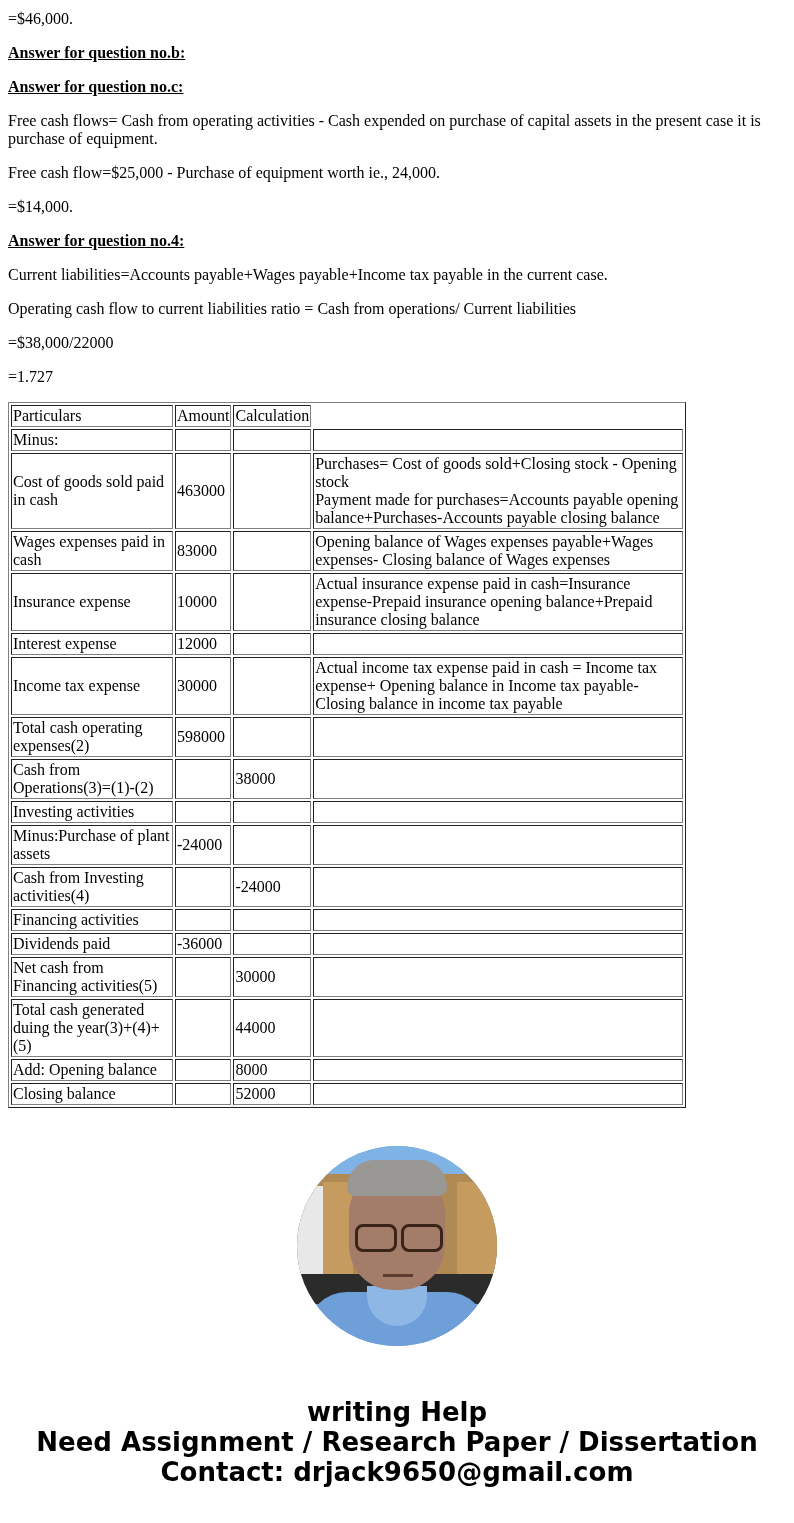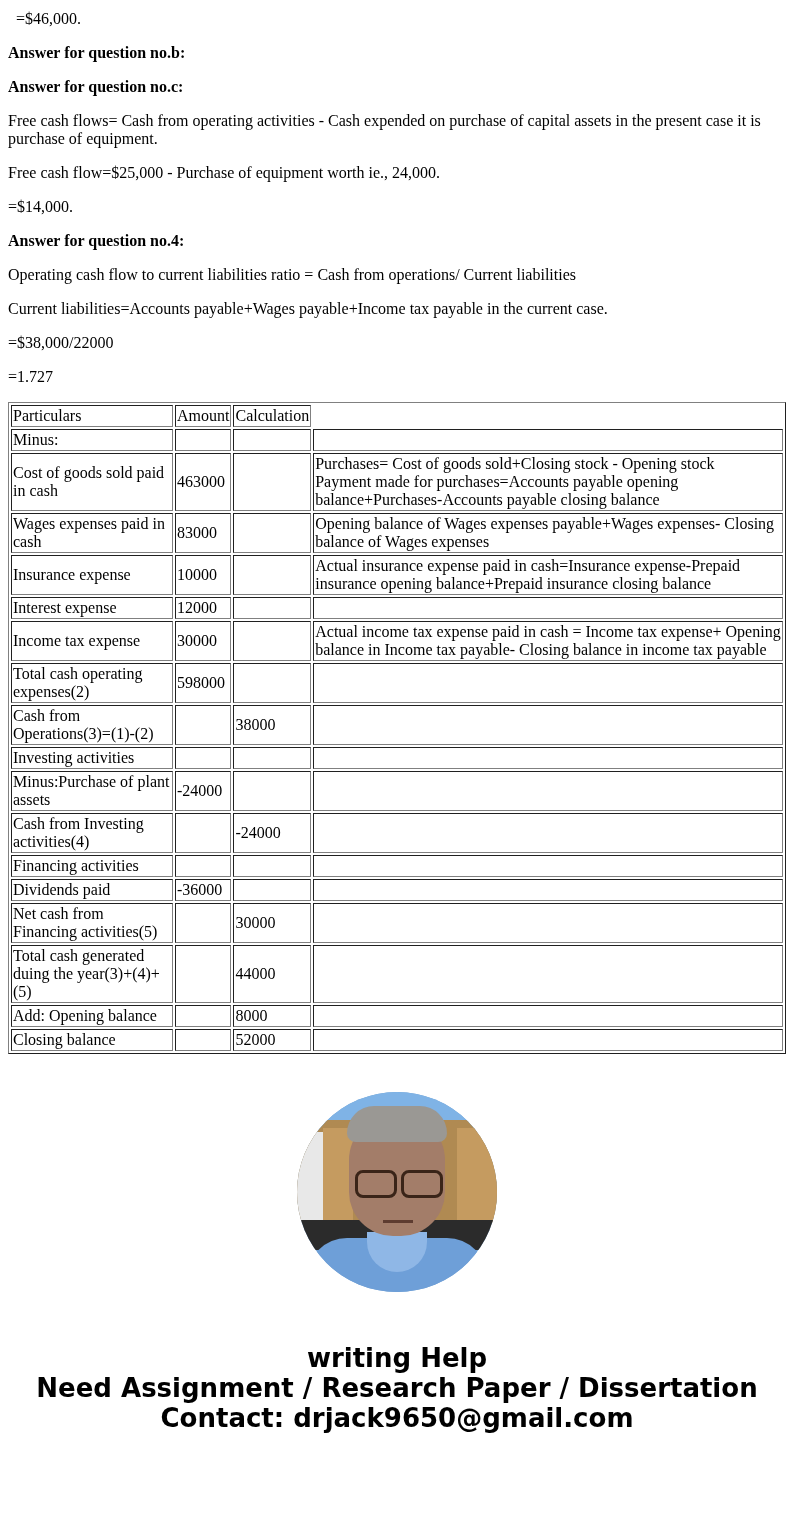--- a/index.html
+++ b/index.html
@@ -16,29 +16,29 @@
       line-height: 18px;
       color: #000000;
     }
     .content {
       padding: 0 8px;
     }
     p {
       margin: 0 0 16px 0;
       line-height: 18px;
     }
-    p.first { margin-top: 10px; margin-left: 8px; }
-    p.bold { font-weight: bold; }
+    p.first { margin-top: 10px; }
+    p.bold { font-weight: bold; text-decoration: underline; }
 
     table.cf {
       border-collapse: separate;
       border-spacing: 2px;
       border: 1px solid;
       border-color: #808080 #202020 #202020 #808080;
-      width: 778px;
+      width: 678px;
       margin-top: 0;
       margin-bottom: 0;
     }
     table.cf td {
       border: 1px solid;
       border-color: #202020 #808080 #808080 #202020;
       padding: 1px;
       vertical-align: middle;
       line-height: 18px;
       font-size: 16px;
@@ -92,22 +92,22 @@
 <body>
 
 <div class="content">
   <p class="first">=$46,000.</p>
   <p class="bold">Answer for question no.b:</p>
   <p class="bold">Answer for question no.c:</p>
   <p>Free cash flows= Cash from operating activities - Cash expended on purchase of capital assets in the present case it is purchase of equipment.</p>
   <p>Free cash flow=$25,000 - Purchase of equipment worth ie., 24,000.</p>
   <p>=$14,000.</p>
   <p class="bold">Answer for question no.4:</p>
+  <p>Current liabilities=Accounts payable+Wages payable+Income tax payable in the current case.</p>
   <p>Operating cash flow to current liabilities ratio = Cash from operations/ Current liabilities</p>
-  <p>Current liabilities=Accounts payable+Wages payable+Income tax payable in the current case.</p>
   <p>=$38,000/22000</p>
   <p>=1.727</p>
 
   <table class="cf">
     <colgroup>
       <col class="c1">
         <col class="c2">
         <col class="c3">
         <col class="c4">
     </colgroup>

